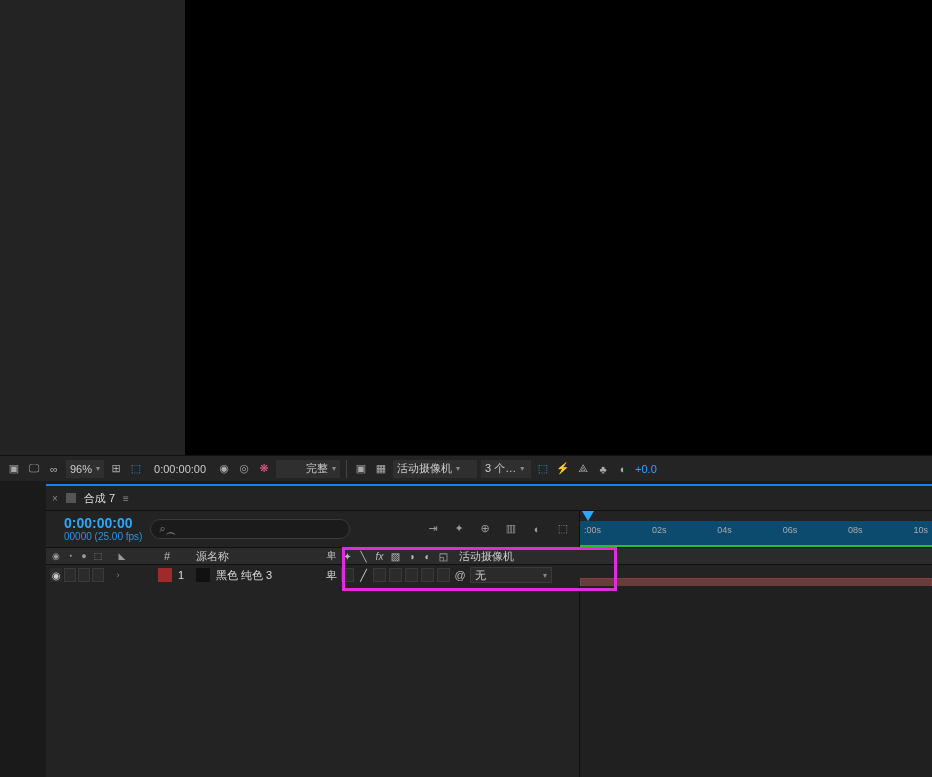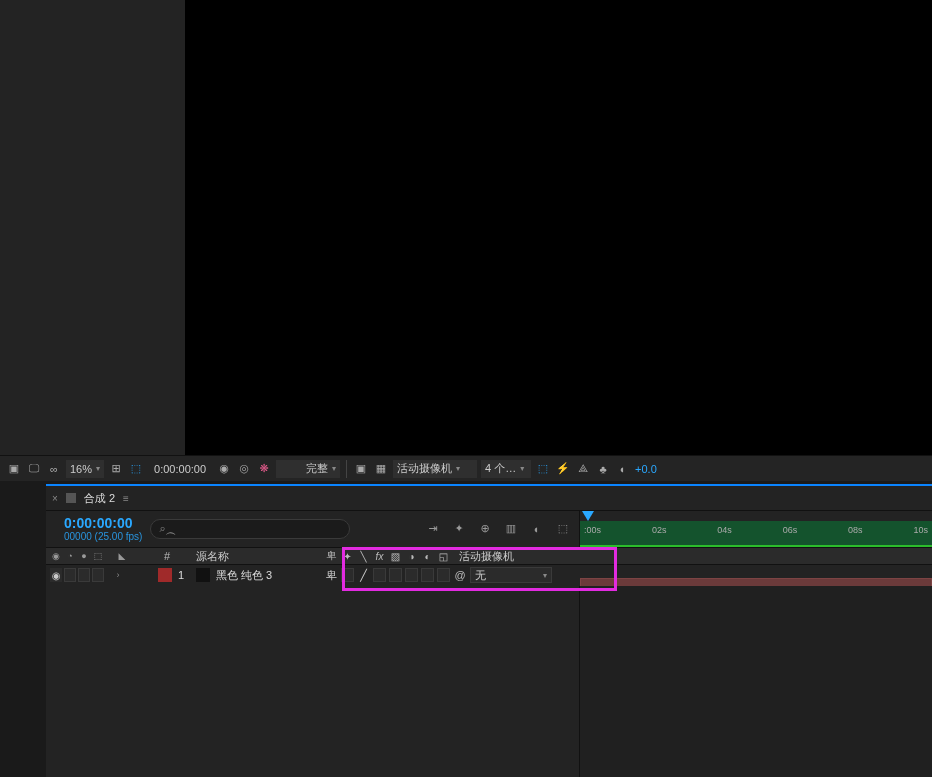--- a/index.html
+++ b/index.html
@@ -29,21 +29,21 @@
   
   .timerow{height:36px;display:flex;align-items:center;}
   .time-left{width:533px;display:flex;align-items:center;padding-left:18px;gap:8px;}
   .timecode{color:#2aa8ff;font-size:14px;font-weight:bold;}
   .timefps{color:#2aa8ff;font-size:10px;opacity:0.85;}
   .time-stack{display:flex;flex-direction:column;line-height:1.1;}
   .search{flex:0 0 200px;height:20px;background:#1b1b1b;border:1px solid #3a3a3a;border-radius:10px;display:flex;align-items:center;padding:0 8px;}
   .search .mag{color:#888;font-size:11px;}
   .tr-icons{display:flex;gap:10px;margin-left:auto;margin-right:8px;}
   .tr-icons .vb-icon{color:#999;}
-  .time-ruler{flex:1;background:#14532d;height:36px;position:relative;border-left:1px solid #111;}
+  .time-ruler{flex:1;background:#0c4a6e;height:36px;position:relative;border-left:1px solid #111;}
   .ruler-top{position:absolute;top:0;left:0;right:0;height:10px;background:#232323;}
   .playhead{position:absolute;left:2px;top:0;width:12px;height:12px;}
   .playhead svg{display:block;}
   .ruler-ticks{position:absolute;left:0;right:0;top:14px;display:flex;justify-content:space-between;padding:0 4px;font-size:9px;color:#aaa;}
   .ruler-green{position:absolute;left:0;right:0;bottom:0;height:2px;background:#2bbd2b;}
   
   .colhdr{height:18px;display:flex;align-items:center;background:#2b2b2b;border-top:1px solid #111;border-bottom:1px solid #111;}
   .colhdr-left{width:533px;display:flex;align-items:center;}
   .ch-toggles{width:112px;display:flex;align-items:center;gap:2px;padding-left:4px;}
   .ch-toggles .mini{width:12px;height:12px;display:flex;align-items:center;justify-content:center;color:#999;font-size:9px;}
@@ -87,62 +87,62 @@
   <div class="upper">
     <div class="left-gutter"></div>
     <div class="viewer"></div>
   </div>
 
   <div class="viewer-bar">
     <span class="vb-icon">▣</span>
     <span class="vb-icon">🖵</span>
     <span class="vb-icon">∞</span>
     <div class="vb-sel">
-      <span>16%</span>
+      <span>96%</span>
       <span class="chev">▾</span>
     </div>
     <span class="vb-icon">⊞</span>
     <span class="vb-icon" style="color:#2aa8ff">⬚</span>
     <span class="vb-time">0:00:00:00</span>
     <span class="vb-icon">◉</span>
     <span class="vb-icon">◎</span>
     <span class="vb-icon" style="color:#e05a8a;">❋</span>
     <div class="vb-sel" style="width:64px;justify-content:flex-end;">
       <span>完整</span>
       <span class="chev">▾</span>
     </div>
     <span class="vb-div"></span>
     <span class="vb-icon">▣</span>
     <span class="vb-icon">▦</span>
     <div class="vb-sel" style="width:84px;">
       <span>活动摄像机</span>
       <span class="chev">▾</span>
     </div>
     <div class="vb-sel" style="width:50px;">
-      <span>4 个…</span>
+      <span>3 个…</span>
       <span class="chev">▾</span>
     </div>
     <span class="vb-icon" style="color:#2aa8ff">⬚</span>
     <span class="vb-icon">⚡</span>
     <span class="vb-icon">⟁</span>
     <span class="vb-icon">♣</span>
     <span class="vb-icon">◐</span>
     <span class="vb-exposure">+0.0</span>
   </div>
 
   <div class="lower-left-gutter"></div>
 
   <div class="lower">
 
     <div class="hl-box"></div>
 
     <div class="tabbar">
       <span class="close">×</span>
       <span class="comp-chip"></span>
-      <span class="comp-name">合成 2</span>
+      <span class="comp-name">合成 7</span>
       <span class="menu-icon">≡</span>
     </div>
 
     <div class="timerow">
       <div class="time-left">
         <div class="time-stack">
           <span class="timecode">0:00:00:00</span>
           <span class="timefps">00000 (25.00 fps)</span>
         </div>
         <div class="search">

